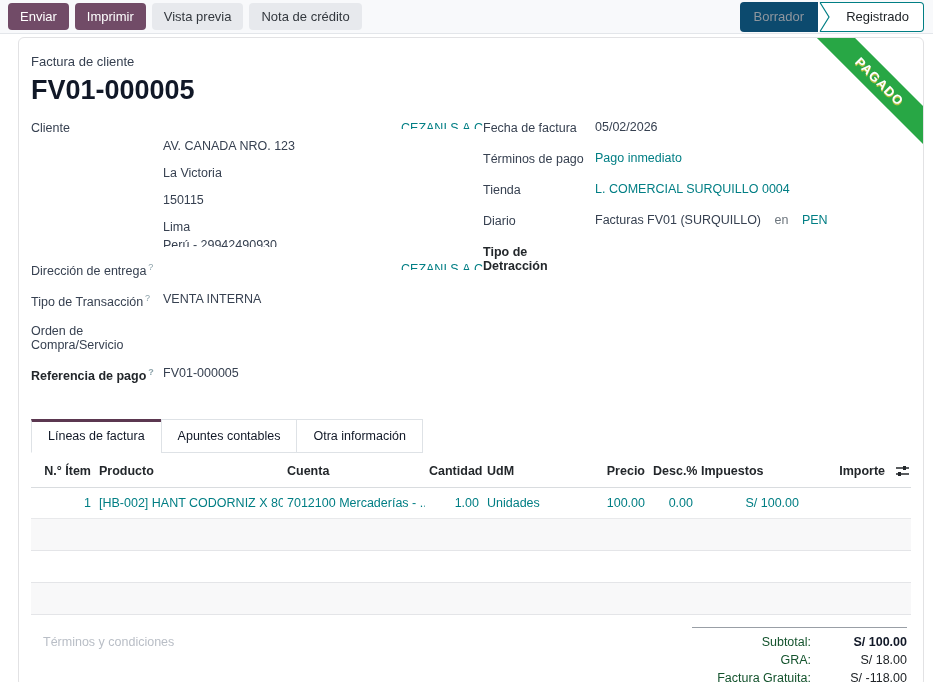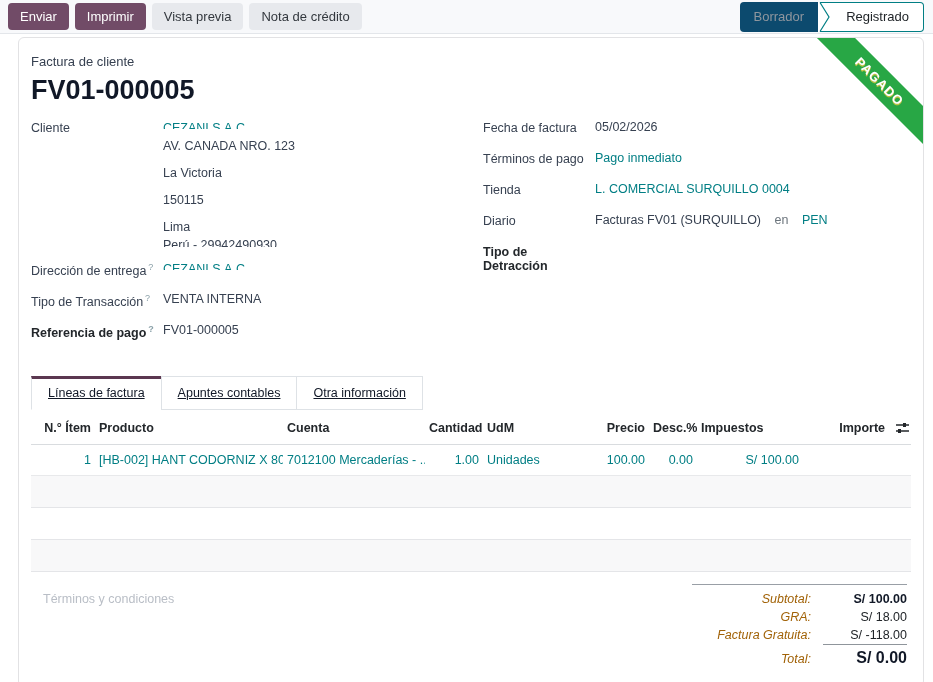--- a/index.html
+++ b/index.html
@@ -40,29 +40,29 @@
   .col-right .frow { margin-bottom:16px; }
   .flabel { width:132px; flex:none; color:#374151; padding-top:1px; }
   .col-right .flabel { width:112px; }
   .flabel.bold { font-weight:700; color:#23272b; }
   .fvalue { flex:1; color:#374151; }
   .sup-help { color:#8aa0a8; font-size:9px; vertical-align:super; margin-left:2px; }
   .link { color:#017e84; cursor:pointer; text-decoration:none; }
   .muted { color:#6c757d; }
   .addr-line { line-height:19px;margin-top:8px; }
   .clip-half { height:9px; overflow:hidden; }
-  .clip-half > span { display:block; line-height:16px; }
+  .clip-half > span { display:block; line-height:16px;text-align:right; }
   .clip-country { height:10px; overflow:hidden; }
   .clip-country > span { display:block; line-height:17px; }
   .diario-val span { margin-right:10px; }
 
   
   .tabs { display:flex; margin-top:22px; }
   .tab { padding:9px 16px; border:1px solid #dee2e6; border-right:none; color:#111827;
-    background:#fff; cursor:pointer; white-space:nowrap;text-decoration:underline; }
+    background:#fff; cursor:pointer; white-space:nowrap; }
   .tab:last-child { border-right:1px solid #dee2e6; }
   .tab.active { border-top:3px solid #5b3750; border-bottom:1px solid #fff; padding-top:7px;
     font-weight:400; }
 
   
   .lines { margin-top:2px; }
   .grid-row { display:grid; grid-template-columns:64px 188px 142px 58px 110px 56px 48px 106px 86px 25px;
     align-items:center; }
   .cell { padding:0 4px; white-space:nowrap; overflow:hidden; }
   .ta-r { text-align:right; }
@@ -75,21 +75,21 @@
   .empty-row { height:32px; border-bottom:1px solid #e4e5e8; }
   .empty-row.shade { background:#f8f8f9; }
   .opt-icon { cursor:pointer; display:flex; justify-content:flex-end; }
 
   
   .footer { display:flex; margin-top:12px; }
   .terms { color:#b9bec6; padding:8px 0 0 12px; cursor:text; }
   .totals { margin-left:auto; width:215px; border-top:1px solid #999fa6; padding-top:5px;
     margin-right:4px; }
   .trow { display:flex; justify-content:flex-end; align-items:baseline; gap:12px; padding:2px 0; }
-  .tlabel { color:#a16207;font-style:italic; }
+  .tlabel { color:#14532d; }
   .tvalue { min-width:84px; text-align:right; color:#212529; }
   .tvalue.bold { font-weight:700; color:#111827; }
   .tvalue.underlined { border-bottom:1px solid #8f959b; padding-bottom:2px; }
   .trow.total .tvalue { font-size:16px; font-weight:700; color:#111827; }
 </style>
 </head>
 <body>
 
 <div class="toolbar">
   <button class="btn btn-primary">Enviar</button>
@@ -144,20 +144,24 @@
         </div>
       </div>
 
       <div class="frow">
         <div class="flabel">
           <span>Tipo de Transacción</span><span class="sup-help">?</span>
         </div>
         <div class="fvalue">VENTA INTERNA</div>
       </div>
 
+      <div class="frow">
+        <div class="flabel">Orden de Compra/Servicio</div>
+        <div class="fvalue"></div>
+      </div>
 
       <div class="frow">
         <div class="flabel bold">
           <span>Referencia de pago</span><span class="sup-help">?</span>
         </div>
         <div class="fvalue">FV01-000005</div>
       </div>
     </div>
 
     <div class="col-right">

